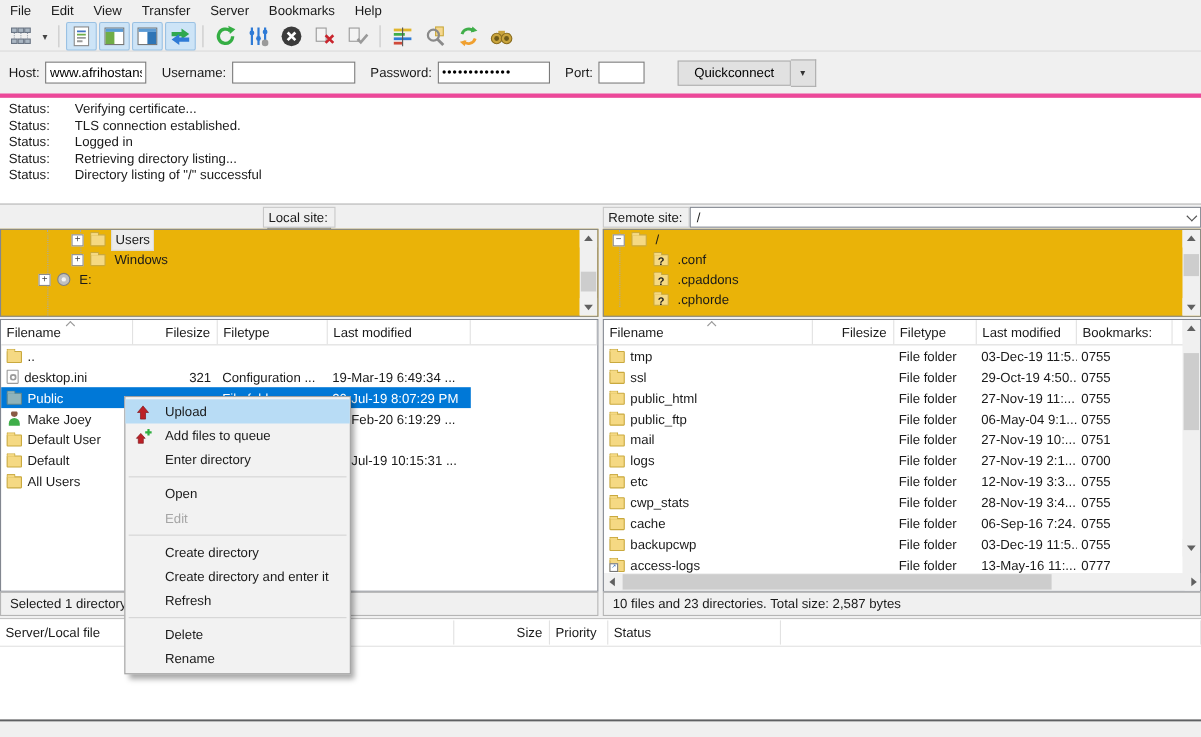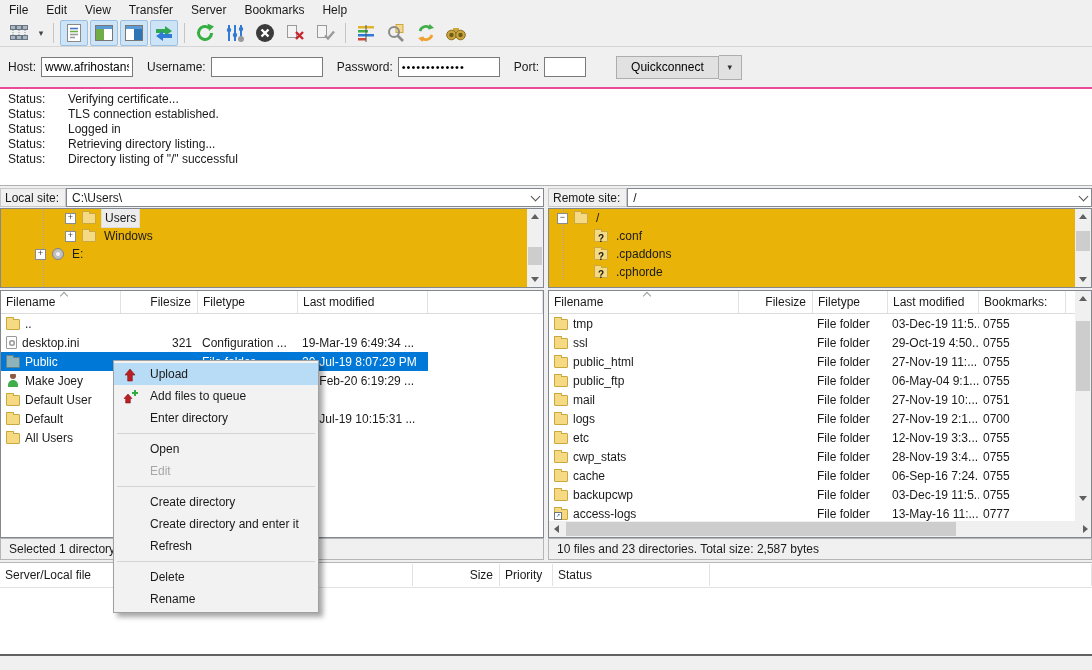--- a/index.html
+++ b/index.html
@@ -12,36 +12,36 @@
   
   .toolbar{position:absolute;left:0;top:20px;width:1092px;height:27px;background:#f0f0f0;
            border-bottom:1px solid #d5d5d5;display:flex;align-items:center;padding-left:4px;box-sizing:border-box;}
   .tbtn{width:26px;height:24px;display:flex;align-items:center;justify-content:center;margin:0 1px;border:1px solid transparent;border-radius:2px;}
   .tbtn.toggled{background:#cde4f7;border-color:#9ac1e3;}
   .tbtn svg{display:block;}
   .tsep{width:1px;height:20px;background:#c5c5c5;margin:0 5px;}
   .tdrop{width:14px;height:24px;display:flex;align-items:center;justify-content:center;color:#444;font-size:9px;}
   
   .quickbar{position:absolute;left:0;top:47px;width:1092px;height:42px;background:#f0f0f0;
-            border-bottom:2px solid #ec4899;display:flex;align-items:center;box-sizing:border-box;padding-left:8px;}
+            border-bottom:4px solid #ec4899;display:flex;align-items:center;box-sizing:border-box;padding-left:8px;}
   .qlabel{margin-right:5px;}
   .qinput{height:20px;border:1px solid #7a7a7a;background:#fff;font-family:inherit;font-size:12px;padding:0 3px;margin-right:14px;box-sizing:border-box;}
   .qhost{width:92px;}
   .quser{width:112px;}
   .qpass{width:102px;letter-spacing:1px;font-size:11px;}
   .qport{width:42px;}
   .qbtn{height:23px;margin-left:16px;padding:0 14px;background:#e1e1e1;border:1px solid #adadad;font-family:inherit;font-size:12px;}
   .qdrop{height:23px;width:22px;background:#e1e1e1;border:1px solid #adadad;border-left:none;display:flex;align-items:center;justify-content:center;font-size:9px;color:#333;}
   
   .statuslog{position:absolute;left:0;top:89px;width:1092px;height:97px;background:#fff;border-bottom:1px solid #b0b0b0;box-sizing:border-box;padding-top:3px;}
   .logline{height:15px;line-height:15px;}
   .loglabel{display:inline-block;width:60px;padding-left:8px;}
   
   .sitebar{position:absolute;top:188px;height:19px;display:flex;align-items:center;}
-  .sitebar.local{left:0;width:544px;}
+  .sitebar.local{left:0;width:544px;flex-direction:column;}
   .sitebar.remote{left:548px;width:544px;}
   .sitelabel{padding:0 6px 0 4px;white-space:nowrap;border:1px solid #c8c8c8;background:#f0f0f0;height:19px;line-height:19px;box-sizing:border-box;}
   .combo{flex:1;height:19px;background:#fff;border:1px solid #828790;box-sizing:border-box;display:flex;align-items:center;padding-left:5px;position:relative;}
   .combo-arrow{position:absolute;right:4px;top:6px;width:6px;height:6px;border-left:1px solid #555;border-bottom:1px solid #555;transform:rotate(-45deg);margin-top:-2px;}
   
   .tree{position:absolute;top:208px;height:80px;background:#eab308;border:1px solid #828790;box-sizing:border-box;overflow:hidden;}
   .tree.local{left:0;width:544px;}
   .tree.remote{left:548px;width:544px;}
   .trow{height:18px;line-height:18px;display:flex;align-items:center;position:relative;white-space:nowrap;}
   .tlabel{padding:0 3px;}

